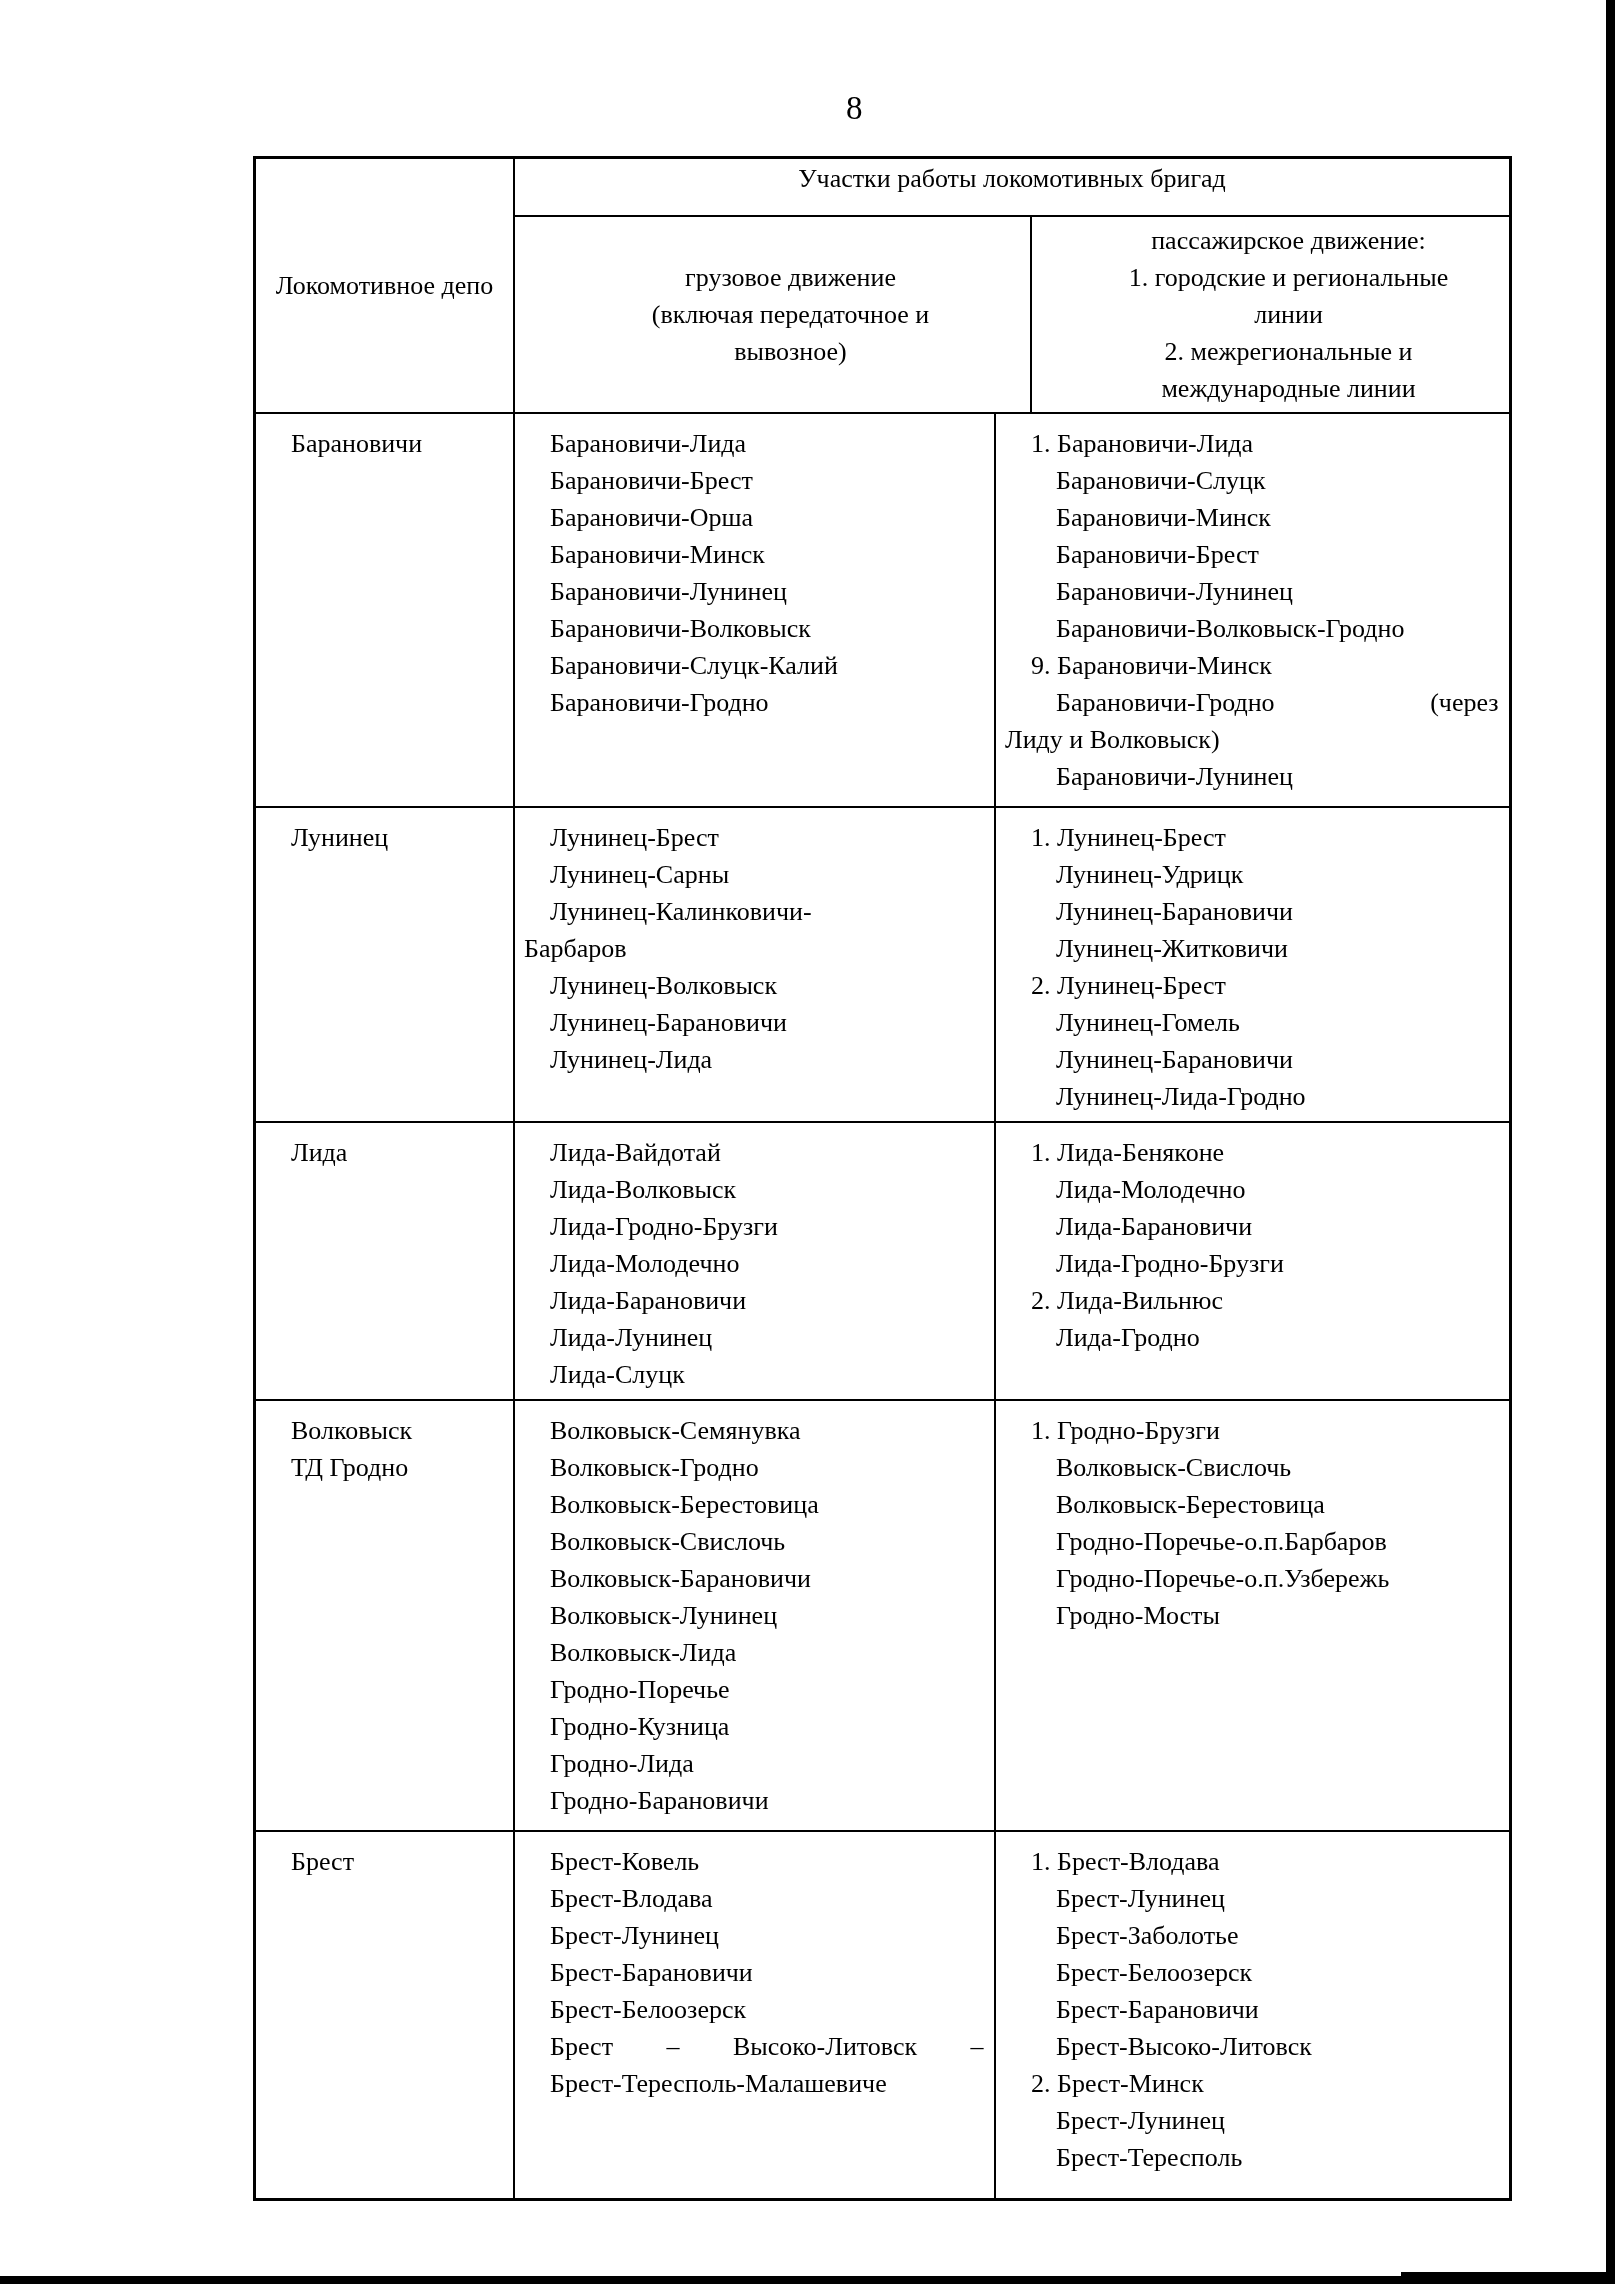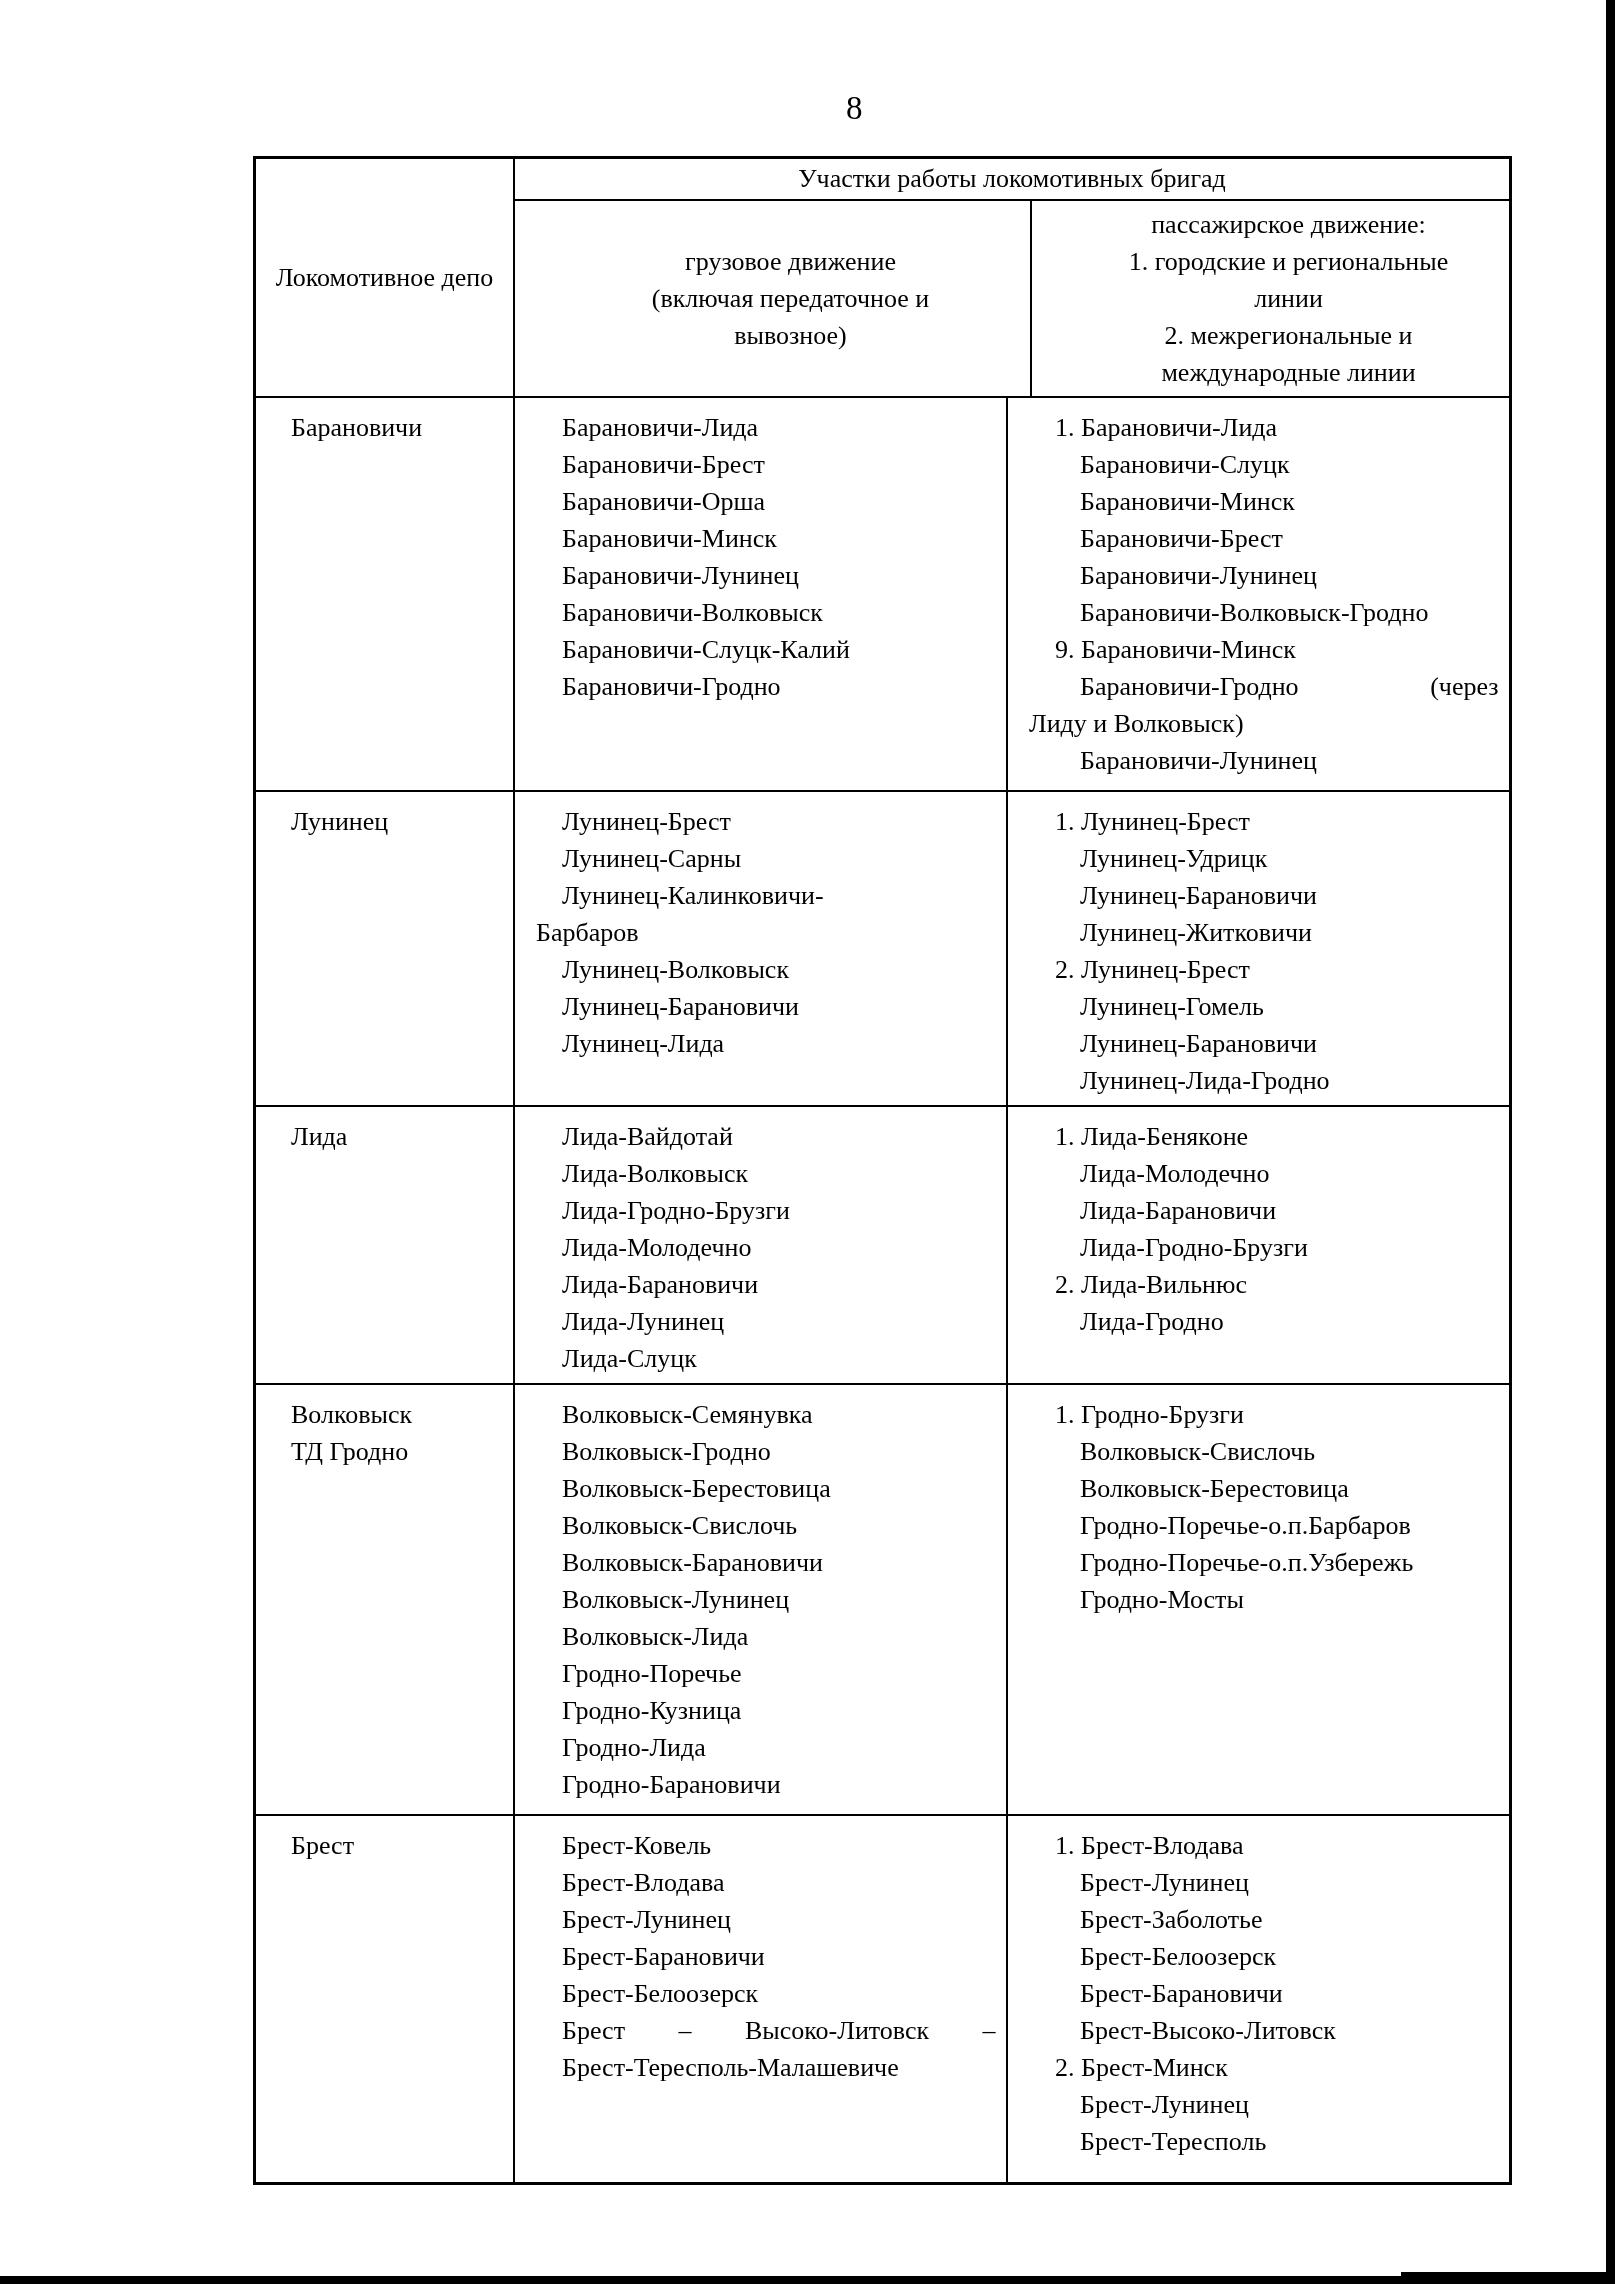--- a/index.html
+++ b/index.html
@@ -22,30 +22,30 @@
   .c1{width:259px;flex:0 0 259px;border-right:2.6px solid #000;box-sizing:border-box;}
   .c2{width:481px;flex:0 0 481px;border-right:2.6px solid #000;box-sizing:border-box;align-items:center;}
   .c3{flex:1 1 auto;min-width:0;box-sizing:border-box;}
   .hdr .c1{
     display:flex;align-items:center;justify-content:center;
     text-align:center;padding:0 12px;line-height:40px;
   }
   .hdr-right{flex:1 1 auto;display:flex;flex-direction:column;min-width:0;}
   .hdr-span{
     border-bottom:2.6px solid #000;text-align:center;
-    height:42px;line-height:39px;box-sizing:border-box;
+    height:58px;line-height:39px;box-sizing:border-box;
   }
   .hdr-sub{display:flex;flex:1 1 auto;}
   .hdr-sub .hcell{
     display:flex;flex-direction:column;justify-content:center;
     text-align:center;line-height:37px;padding:5.2px 6.5px;box-sizing:border-box;margin-left:36px;
   }
   .hdr-sub .c2{width:481px;flex:0 0 481px;}
   .hdr-sub .c3{flex:1 1 auto;}
-  .row{display:flex;border-top:2.6px solid #000;gap:12px;}
+  .row{display:flex;border-top:2.6px solid #000;}
   .row:nth-child(1){min-height:392px;}
   .row:nth-child(2){min-height:308px;}
   .row:nth-child(3){min-height:276px;}
   .row:nth-child(4){min-height:429px;}
   .row:nth-child(5){min-height:366px;}
   .cell{padding:10.4px 10.4px 6.5px 35px;line-height:37px;}
   .line{white-space:nowrap;}
   .line.cont{margin-left:25px;}
   .line.outdent{margin-left:-26px;}
   .line.justify{display:flex;justify-content:space-between;white-space:nowrap;}

